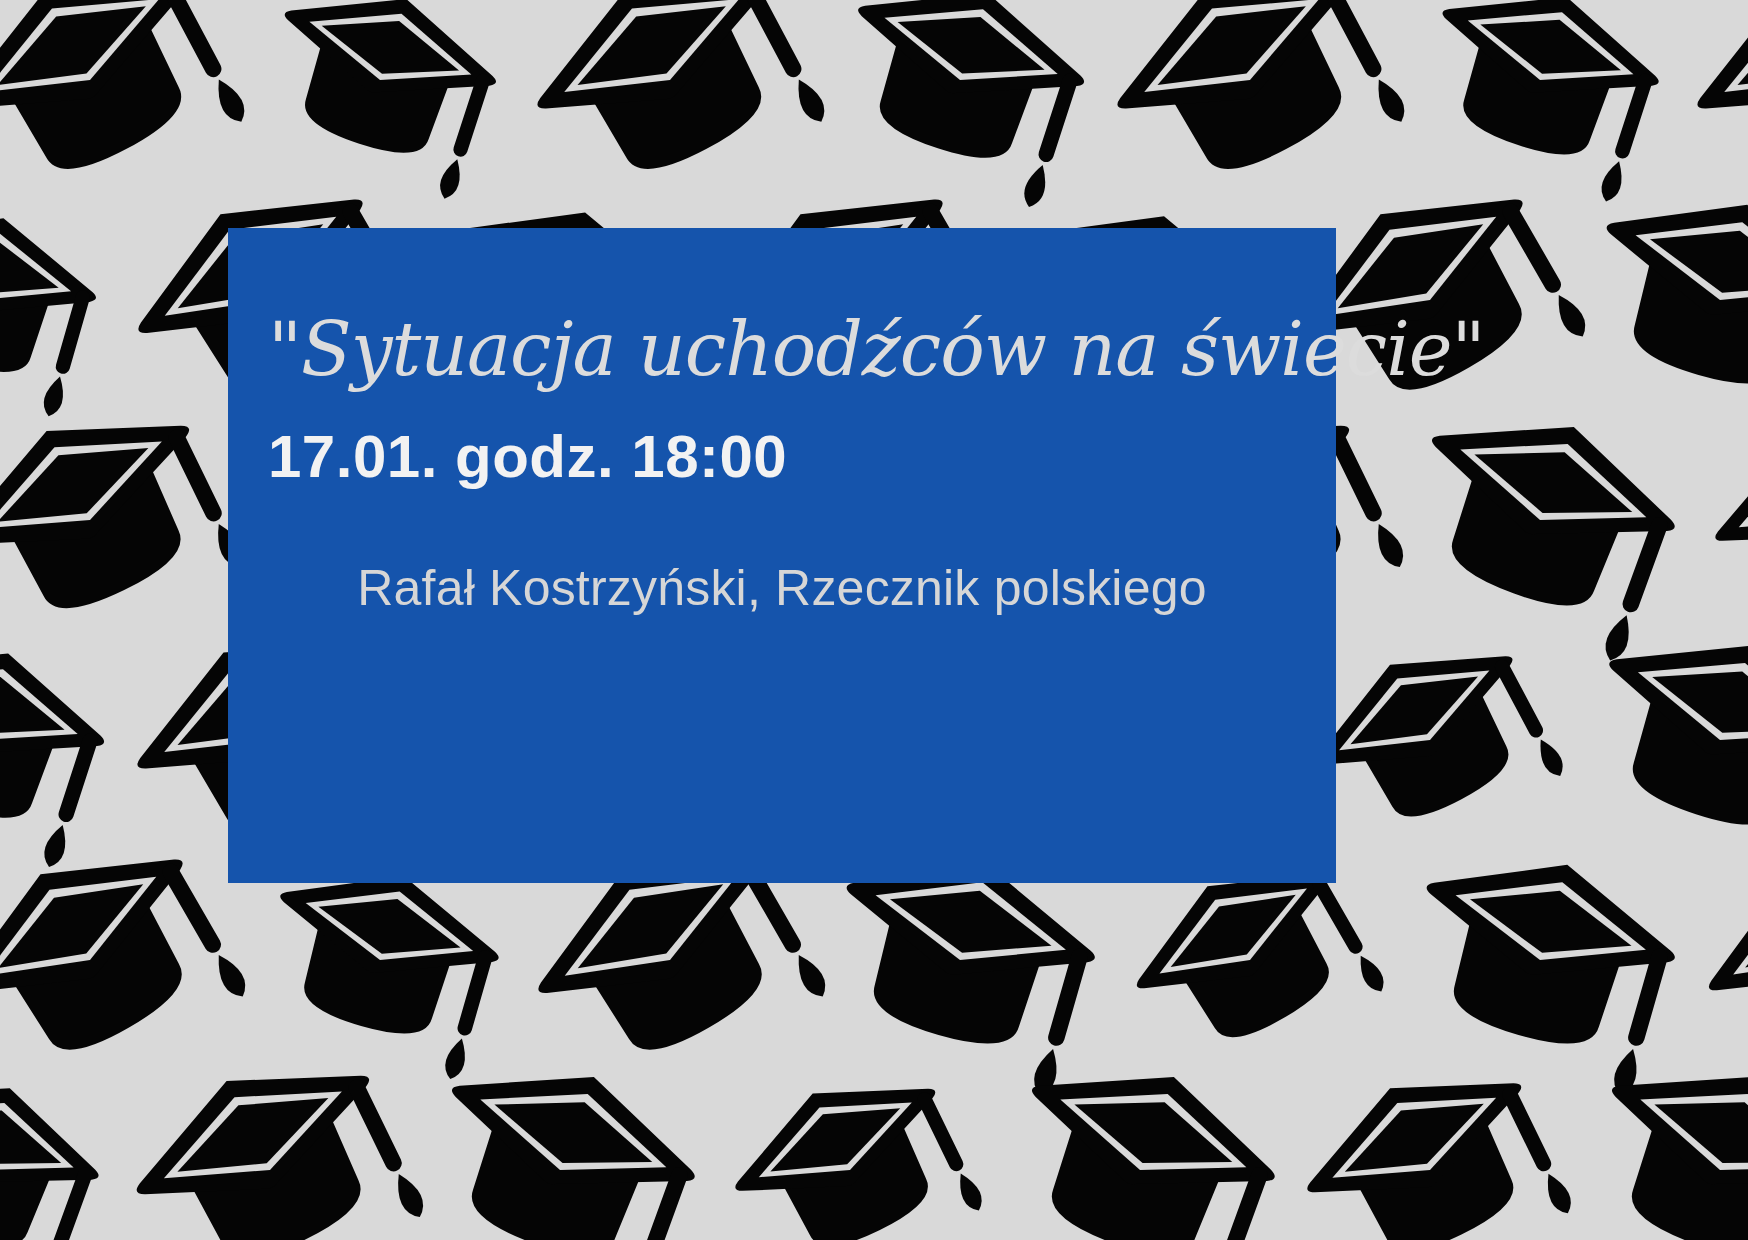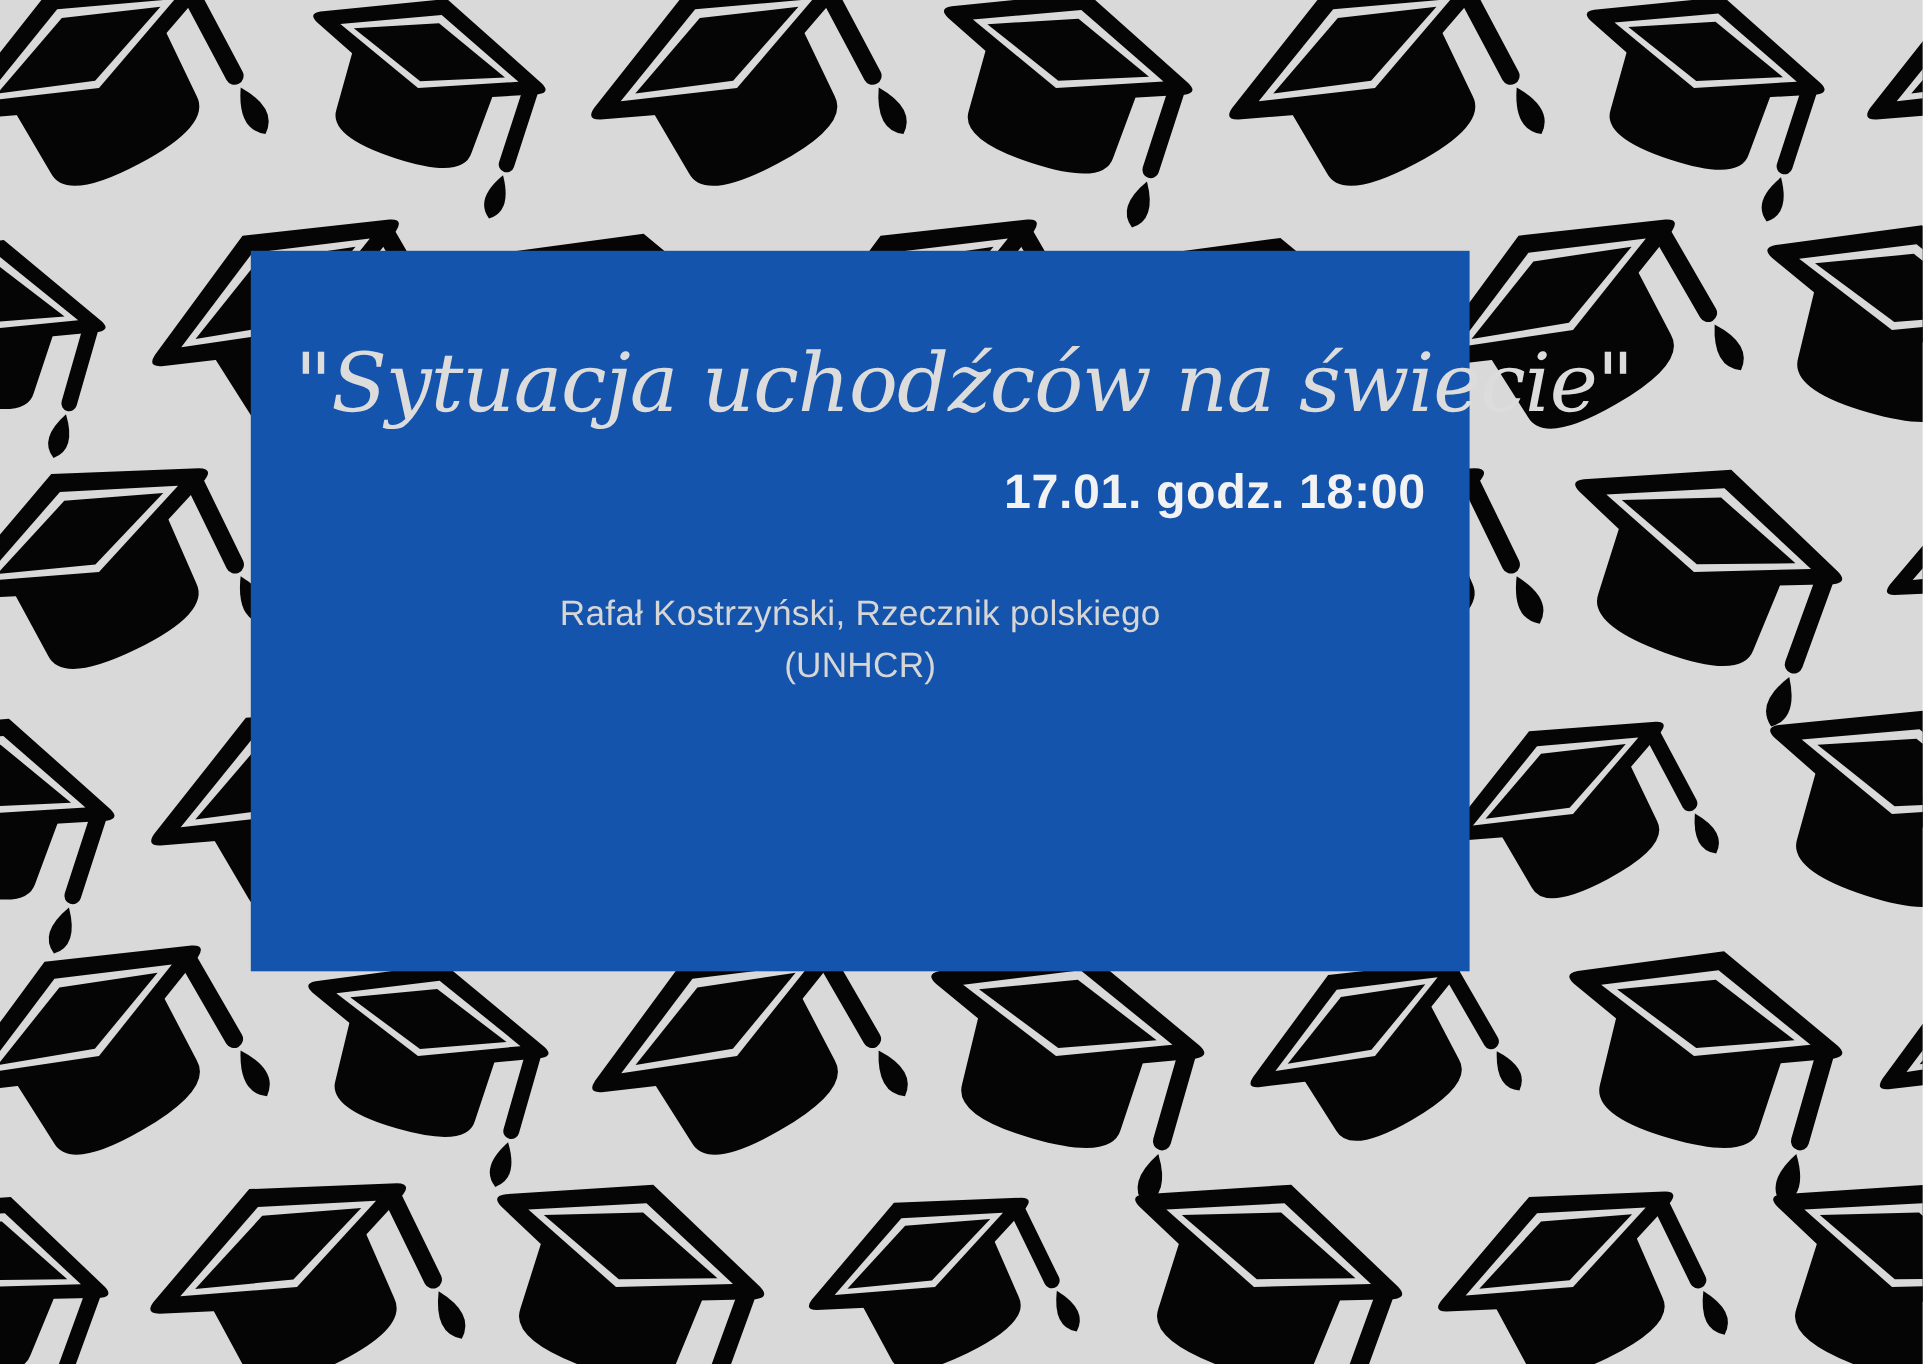--- a/index.html
+++ b/index.html
@@ -59,38 +59,38 @@
     font-size: 74px;
     line-height: 1.0;
     letter-spacing: -1px;
     white-space: nowrap;
   }
 
   .date {
     margin: 0;
     padding-top: 38px;
     width: 100%;
-    text-align: right;
+    text-align: left;
     color: #f2f2f2;
     font-family: "Liberation Sans", sans-serif;
     font-weight: bold;
-    font-size: 44px;
+    font-size: 60px;
     line-height: 1.1;
     letter-spacing: 0.5px;
   }
 
   .speaker {
     margin: 0;
     padding-top: 62px;
     width: 1010px;
     text-align: center;
     color: #d6d6d6;
     font-family: "Liberation Sans", sans-serif;
     font-weight: 300;
-    font-size: 32px;
+    font-size: 50px;
     line-height: 1.45;
     letter-spacing: 0.2px;
   }
   .speaker .ln { display: block; }
 </style>
 </head>
 <body>
 
 <div id="poster">
 
@@ -602,17 +602,16 @@
     </div>
 
   <div id="blue-card">
 
     <div class="title">"Sytuacja uchodźców na świecie"</div>
 
     <div class="date">17.01. godz. 18:00</div>
 
     <div class="speaker">
       <span class="ln">Rafał Kostrzyński, Rzecznik polskiego</span>
-      <span class="ln">(UNHCR)</span>
     </div>
 
   </div>
 </div>
 
 </body></html>

